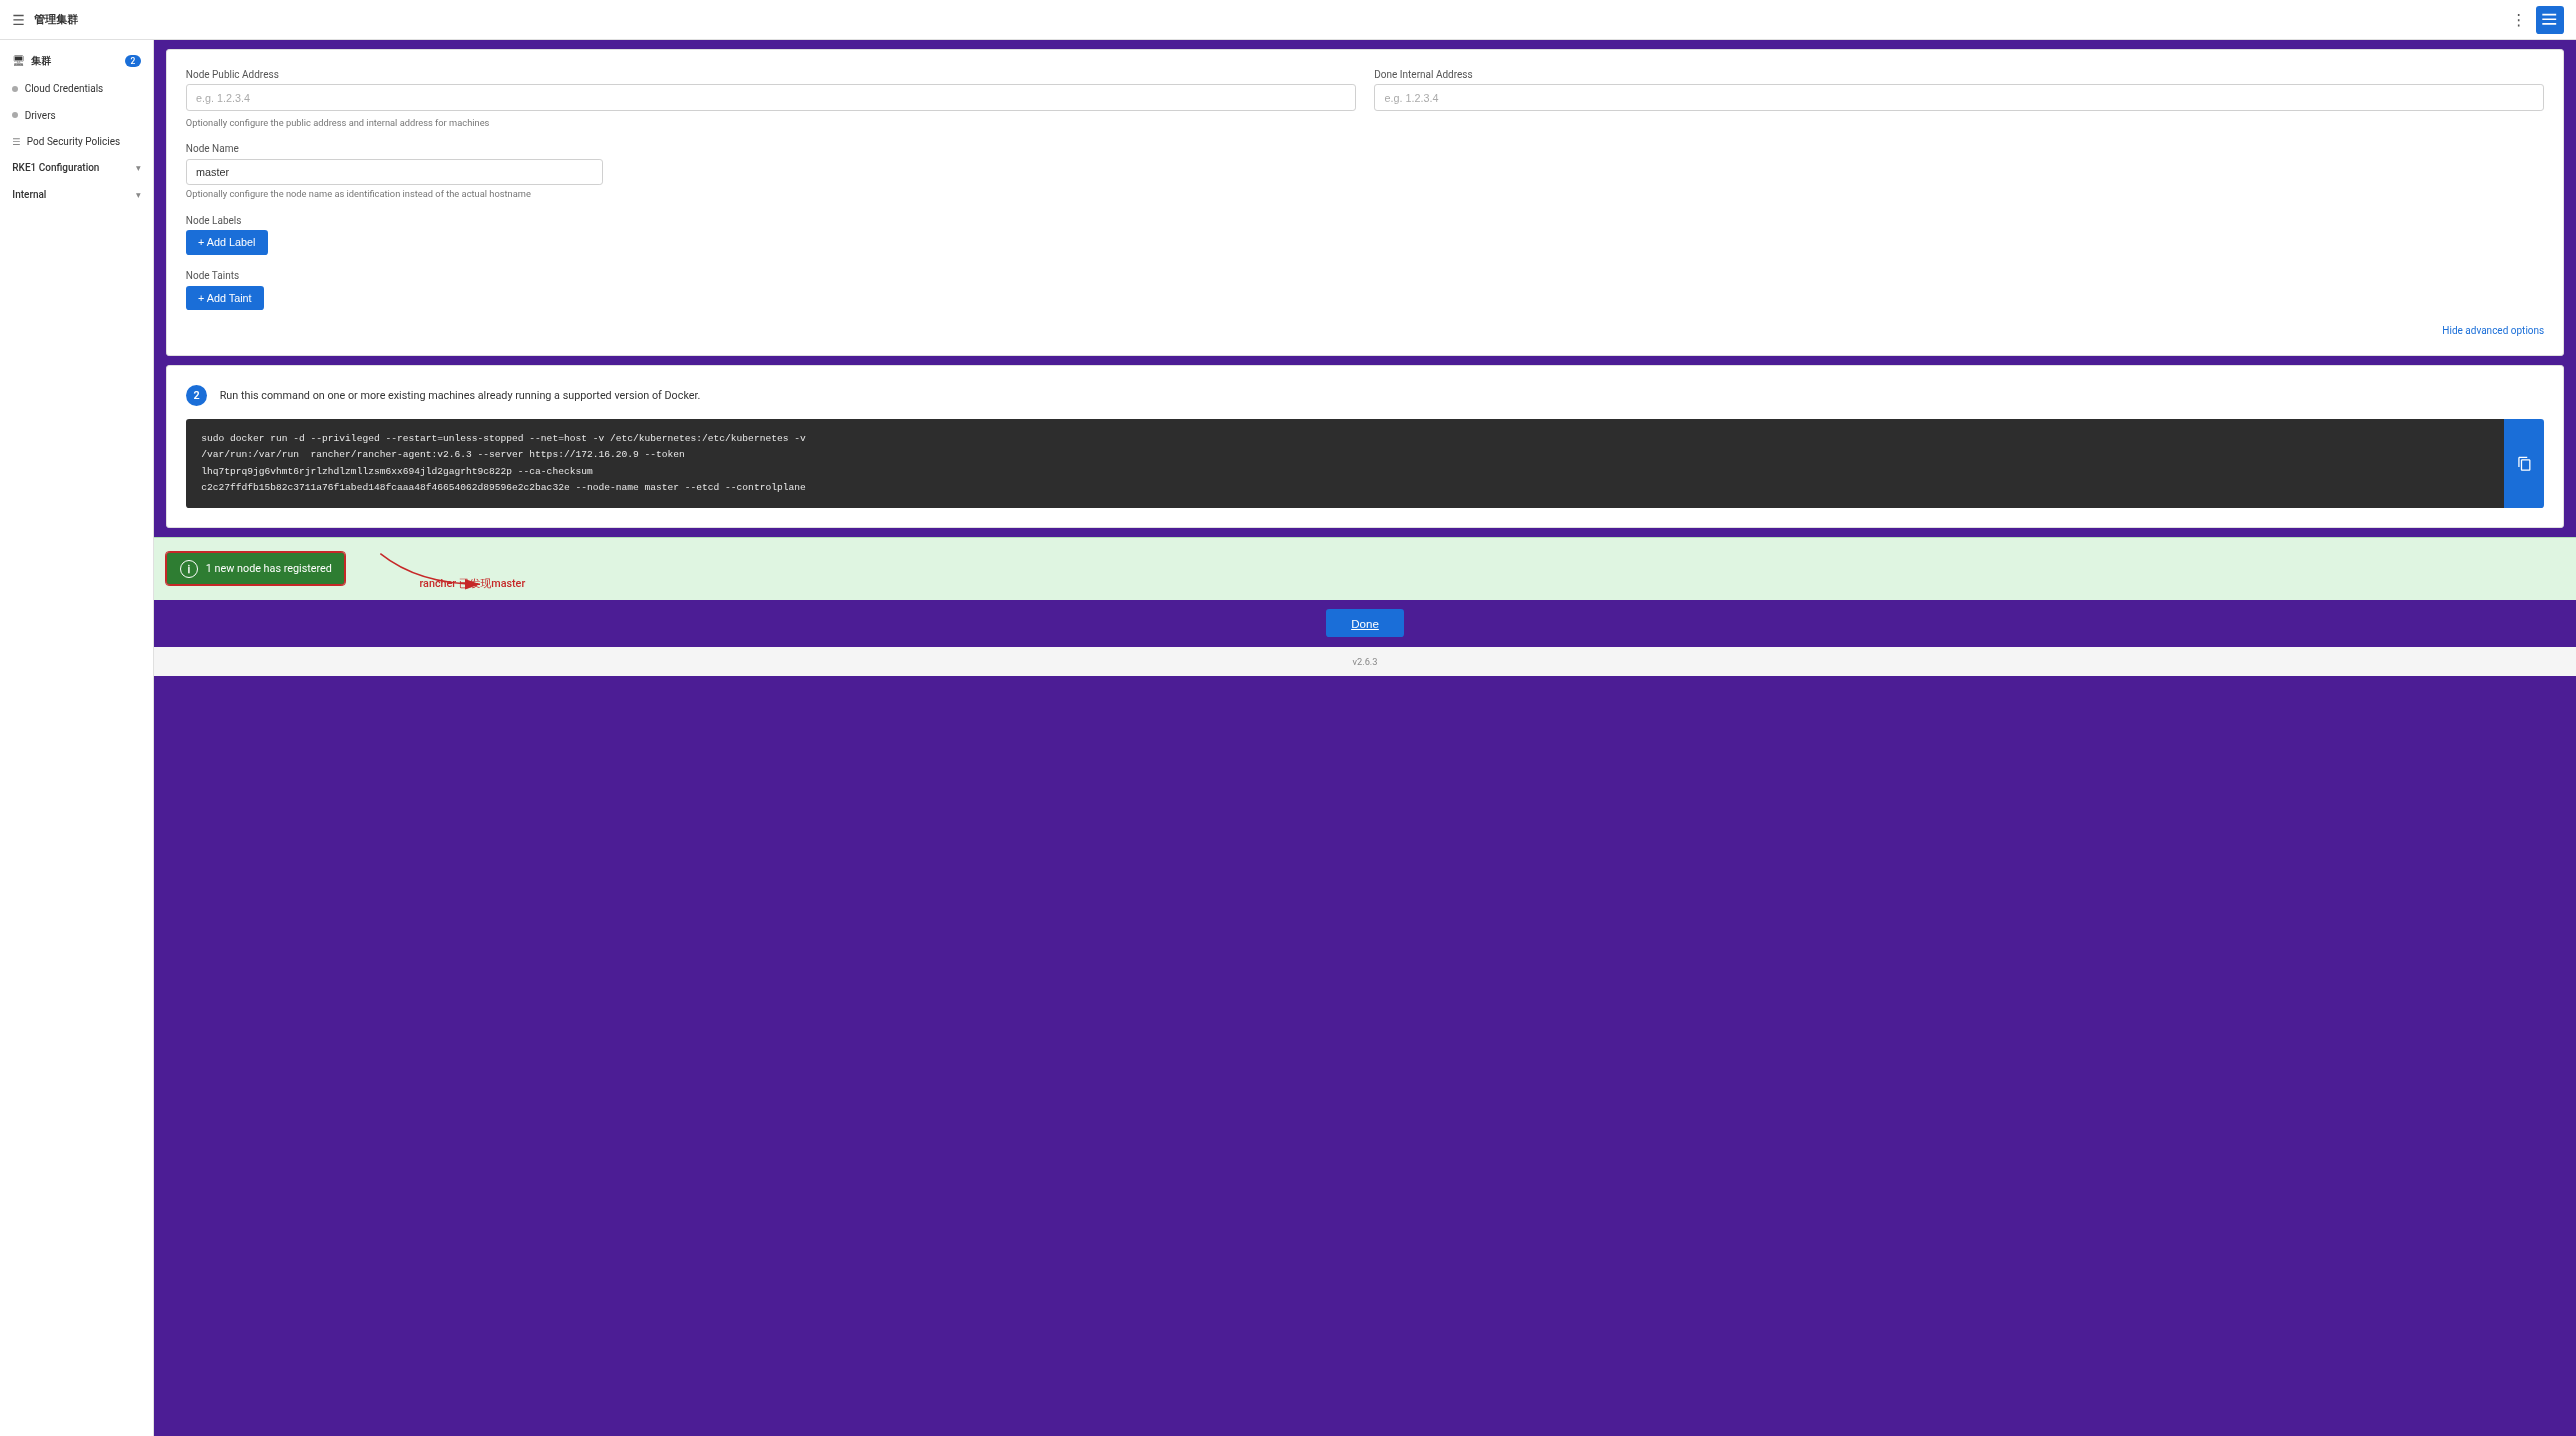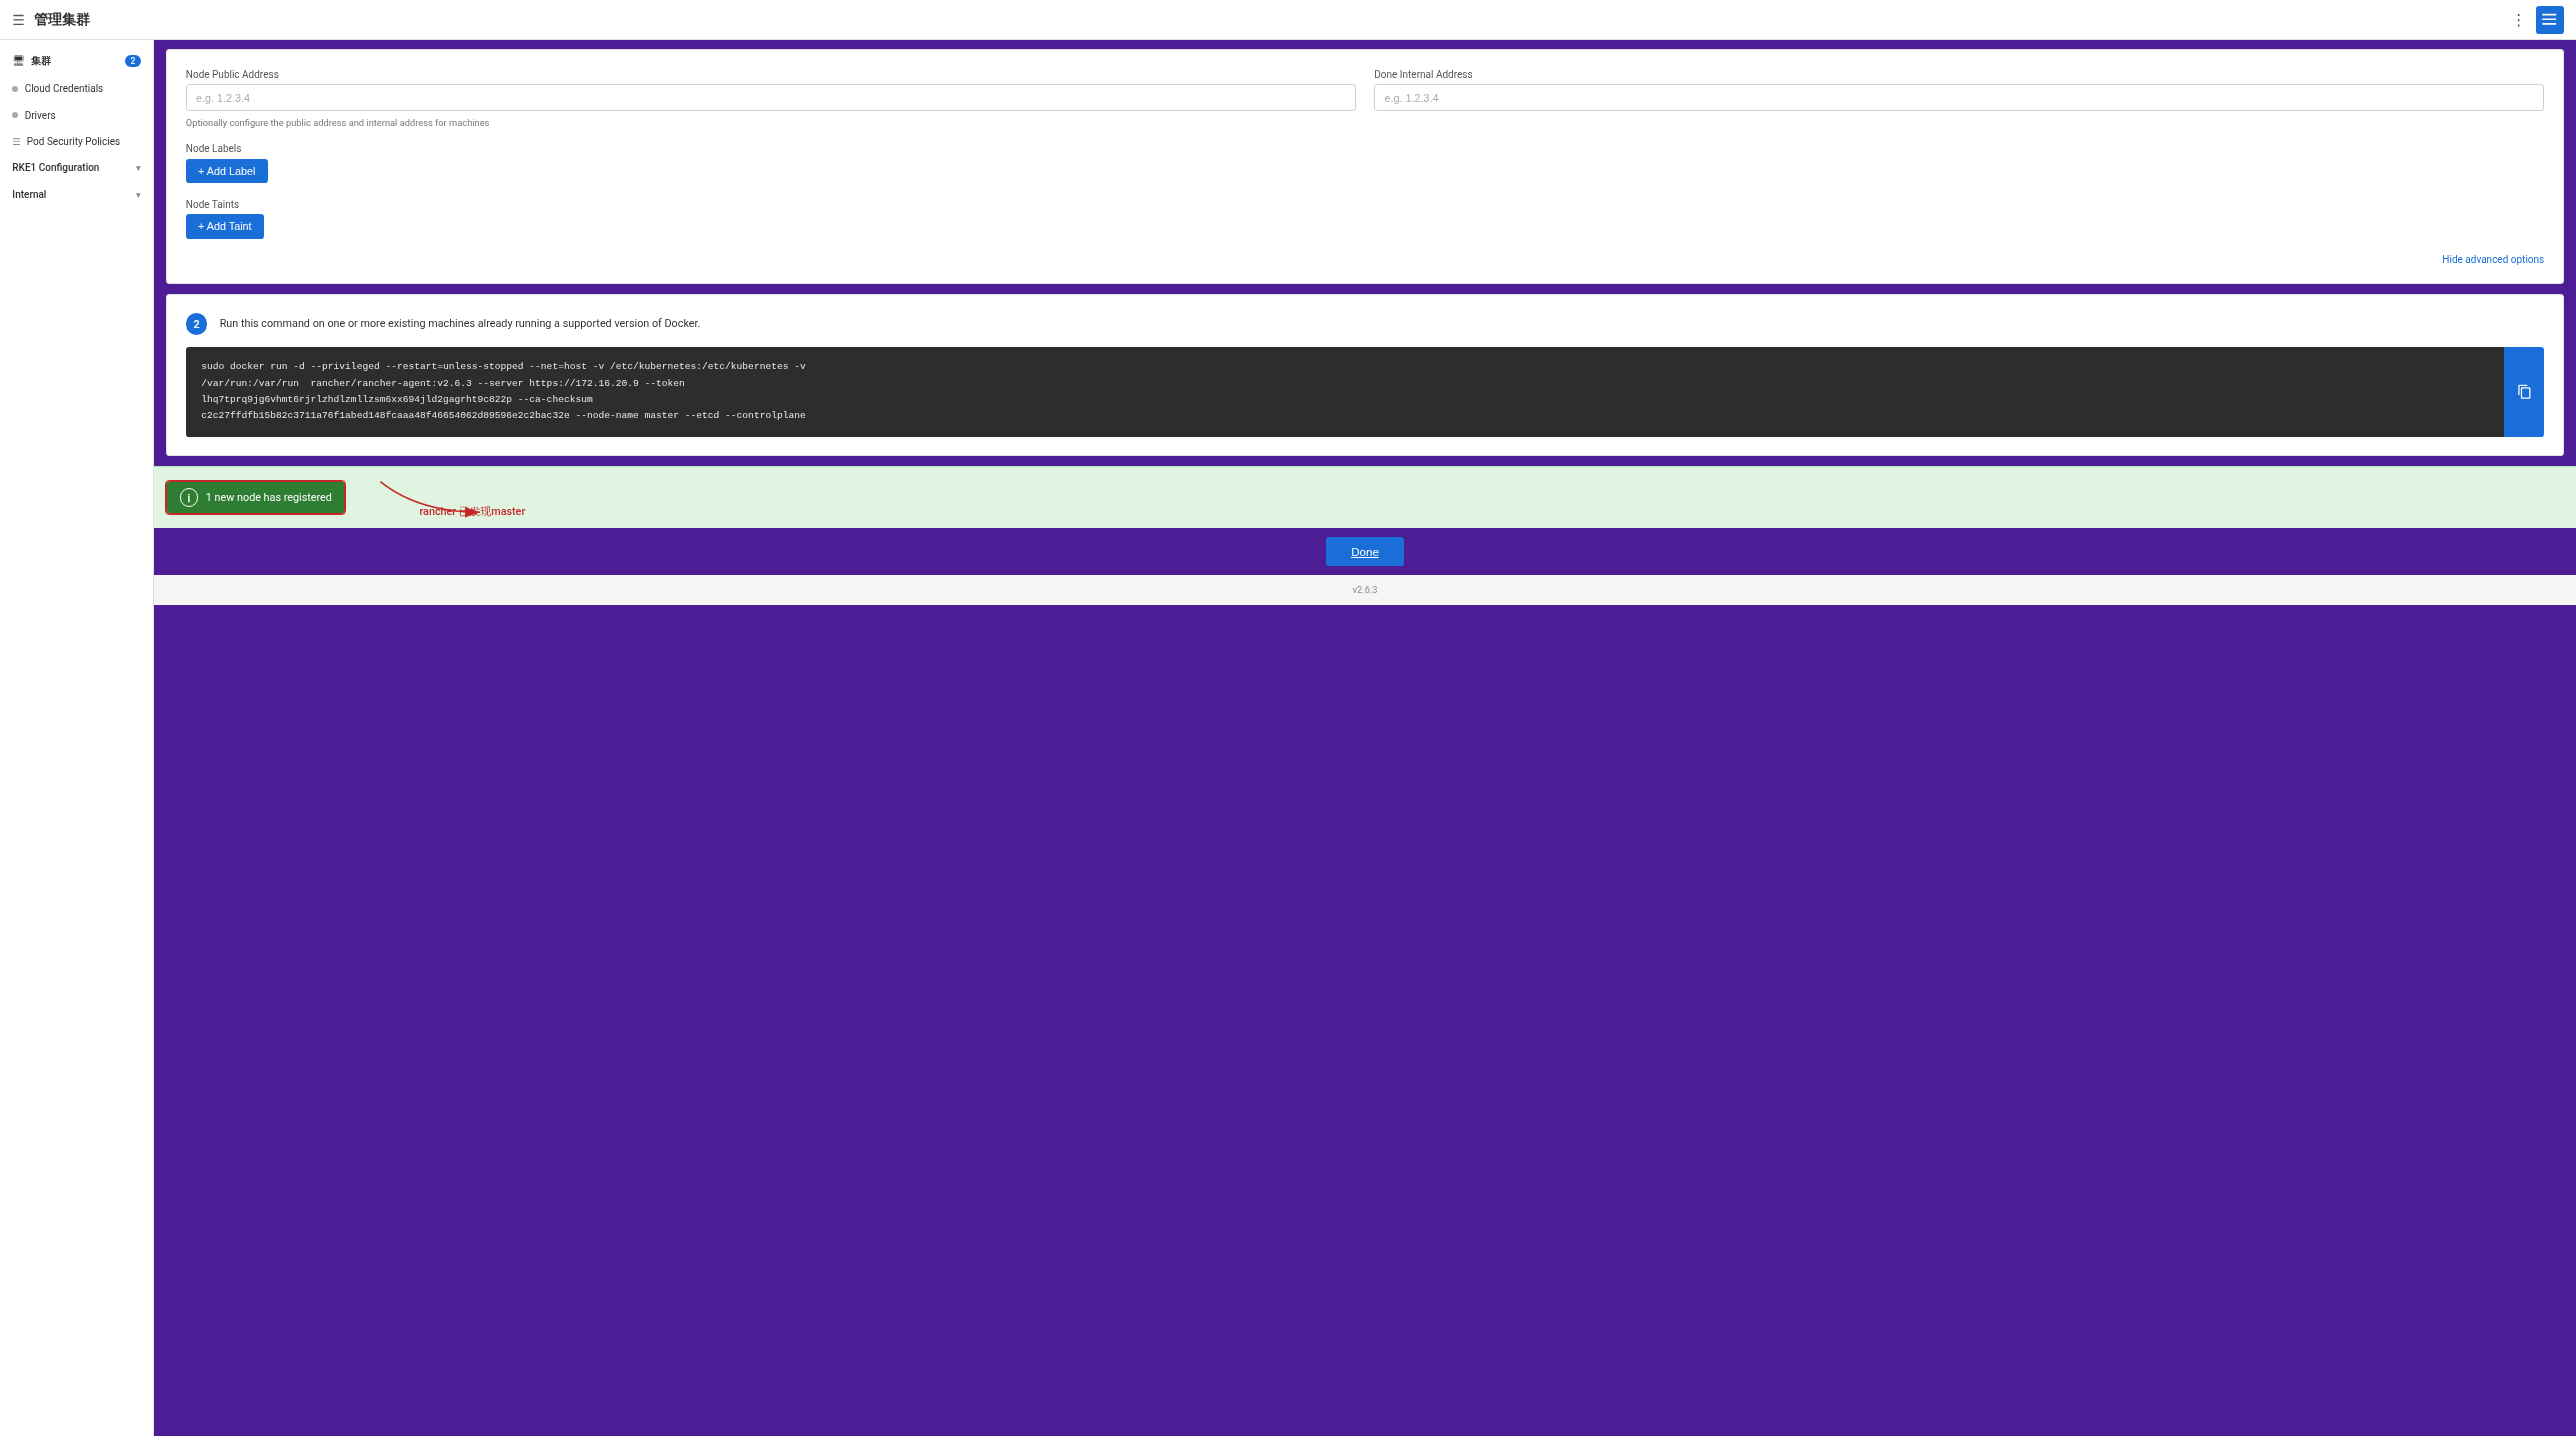--- a/index.html
+++ b/index.html
@@ -2,21 +2,21 @@
 <html style="font-size:12.3px"><head>
   <meta charset="utf-8">
   <style>
     * { box-sizing: border-box; margin: 0; padding: 0; }
     body { font-family: -apple-system, BlinkMacSystemFont, "Segoe UI", Roboto, sans-serif; background: #f5f5f5; font-size: 10.8px; color: #333; height: 100vh; display: flex; flex-direction: column; }
 
     
     .topbar { display: flex; align-items: center; background: #fff; border-bottom: 0.8px solid #e0e0e0; padding: 0 12.3px; height: 40px; flex-shrink: 0; justify-content: space-between; }
     .topbar-left { display: flex; align-items: center; gap: 9.3px; }
     .hamburger { font-size: 14px; cursor: pointer; color: #555; }
-    .topbar-title { font-size: 14px; font-weight: 600; color: #333; }
+    .topbar-title { font-size: 11px; font-weight: 600; color: #333; }
     .topbar-right { display: flex; align-items: center; gap: 9.3px; }
     .topbar-dots { font-size: 15.4px; color: #555; cursor: pointer; }
     .topbar-logo { width: 28px; height: 28px; background: #1a6ed8; border-radius: 3.1px; display: flex; align-items: center; justify-content: center; }
     .topbar-logo svg { fill: white; width: 18.5px; height: 18.5px; }
 
     
     .main-layout { display: flex; flex: 1; overflow: hidden; }
 
     
     .sidebar { width: 154px; background: #fff; border-right: 0.8px solid #e0e0e0; flex-shrink: 0; overflow-y: auto; padding: 6.2px 0; }
@@ -126,20 +126,25 @@
           <label class="form-label">Node Public Address</label>
           <input class="form-input" type="text" placeholder="e.g. 1.2.3.4" style="">
         </div>
         <div class="form-group">
           <label class="form-label">Done Internal Address</label>
           <input class="form-input" type="text" placeholder="e.g. 1.2.3.4" style="">
         </div>
       </div>
       <div class="form-hint" style="margin-bottom:15.4px;margin-top:-9.3px;">Optionally configure the public address and internal address for machines</div>
 
+      <div class="form-group-full">
+        <label class="form-label">Node Name</label>
+        <input class="form-input" type="text" style="max-width: 417px;" value="master">
+        <div class="form-hint">Optionally configure the node name as identification instead of the actual hostname</div>
+      </div>
 
       <div class="form-group-full">
         <label class="form-label">Node Labels</label>
         <button class="btn btn-primary">+ Add Label</button>
       </div>
 
       <div class="form-group-full">
         <label class="form-label">Node Taints</label>
         <button class="btn btn-primary">+ Add Taint</button>
       </div>

